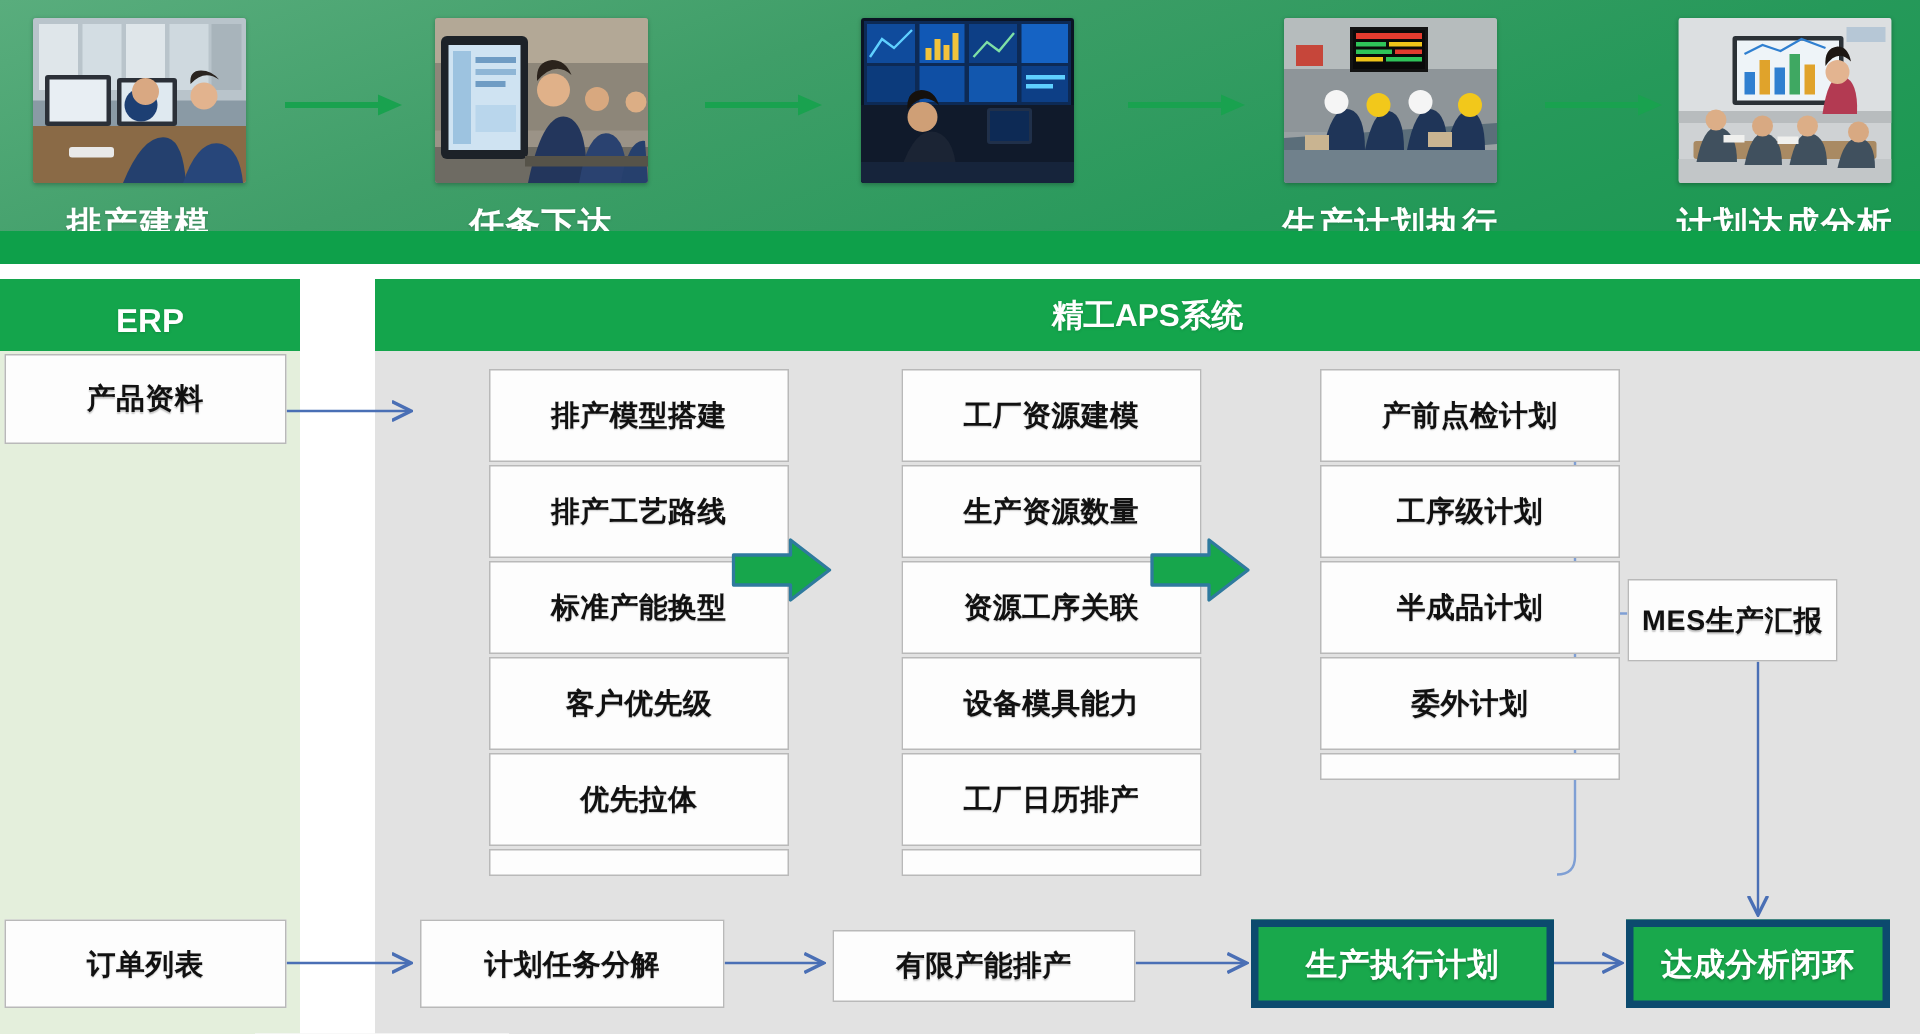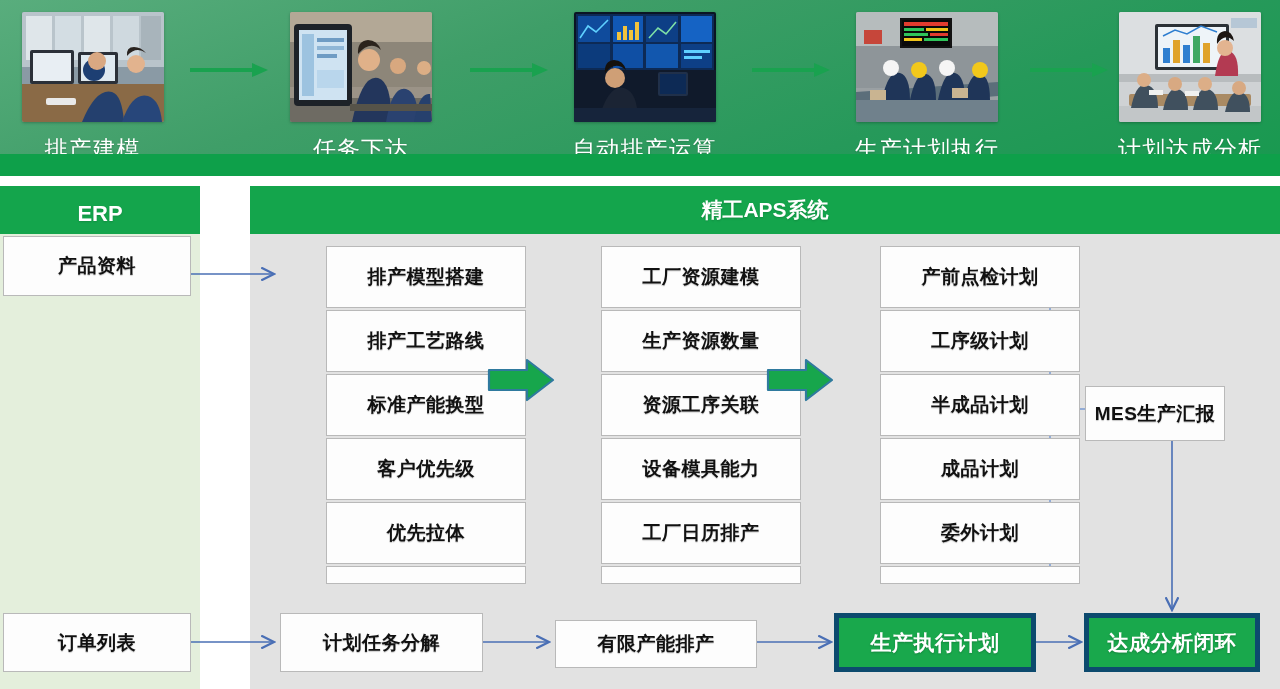--- a/index.html
+++ b/index.html
@@ -31,21 +31,21 @@
     border-radius: 2px;
     overflow: hidden;
     box-shadow: 0 1px 3px rgba(0,0,0,.25);
   }
   .stage-thumb svg { display: block; width: 142px; height: 110px; }
   .stage-label {
     position: absolute; top: 134px; left: 0; width: 100%;
     text-align: center;
     color: #ffffff;
     font-size: 23px;
-    font-weight: normal;
+    font-weight: bold;
     letter-spacing: 1px;
     text-shadow: 0 1px 2px rgba(0,0,0,.18);
   }
   .banner-arrow {
     position: absolute; top: 62px; height: 14px;
   }
   .banner-arrow svg { display:block; }
 
   
   .hdr {
@@ -193,21 +193,20 @@
             <rect x="110" y="44" width="18" height="3" fill="#5fd0ff"></rect>
           <rect x="0" y="58" width="142" height="52" fill="#101a2b"></rect>
           <rect x="84" y="60" width="30" height="24" rx="2" fill="#20304a"></rect>
           <rect x="86" y="62" width="26" height="20" fill="#0d2a55"></rect>
           <path d="M24 110 q10 -38 26 -34 q14 4 14 34 z" fill="#1b2434"></path>
           <circle cx="41" cy="66" r="10" fill="#cf9f76"></circle>
           <path d="M31 61 q10 -13 21 -3 q-3 -10 -12 -10 q-10 1 -9 13z" fill="#15110d"></path>
           <rect x="0" y="96" width="142" height="14" fill="#16243b"></rect>
         </svg>
       </div>
-      <div class="stage-label">自动排产运算</div>
     </div>
 
     <div class="banner-arrow" style="left:752px;width:80px;">
       <svg width="80" height="16" viewBox="0 0 80 16">
         <line x1="0" y1="8" x2="64" y2="8" stroke="#19a24f" stroke-width="4"></line>
         <polygon points="62,1 78,8 62,15" fill="#19a24f"></polygon>
       </svg>
     </div>
 
     <div class="stage" style="left:837px;width:180px;">
@@ -374,23 +373,20 @@
     <div class="box">
         <span>产前点检计划</span>
       </div>
     <div class="box">
         <span>工序级计划</span>
       </div>
     <div class="box">
         <span>半成品计划</span>
       </div>
     <div class="box">
-        <span>成品计划</span>
-      </div>
-    <div class="box">
         <span>委外计划</span>
       </div>
     <div class="col-spacer"></div>
   </div>
 
   <div style="position:absolute;left:487px;top:357px;width:68px;height:46px;">
     <svg width="68" height="46" viewBox="0 0 68 46">
       <polygon points="2,13 40,13 40,3 66,23 40,43 40,33 2,33" fill="#17a64c" stroke="#2f7a9e" stroke-width="2.2" stroke-linejoin="round"></polygon>
     </svg>
   </div>

